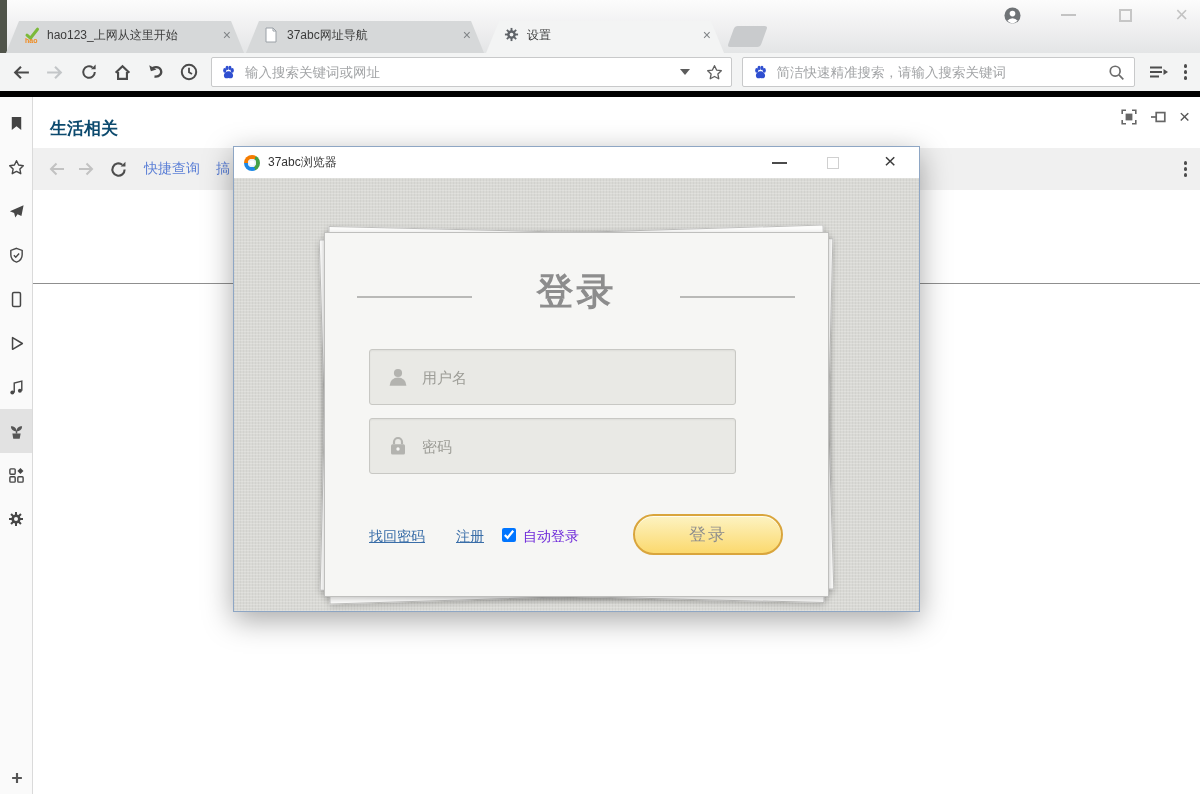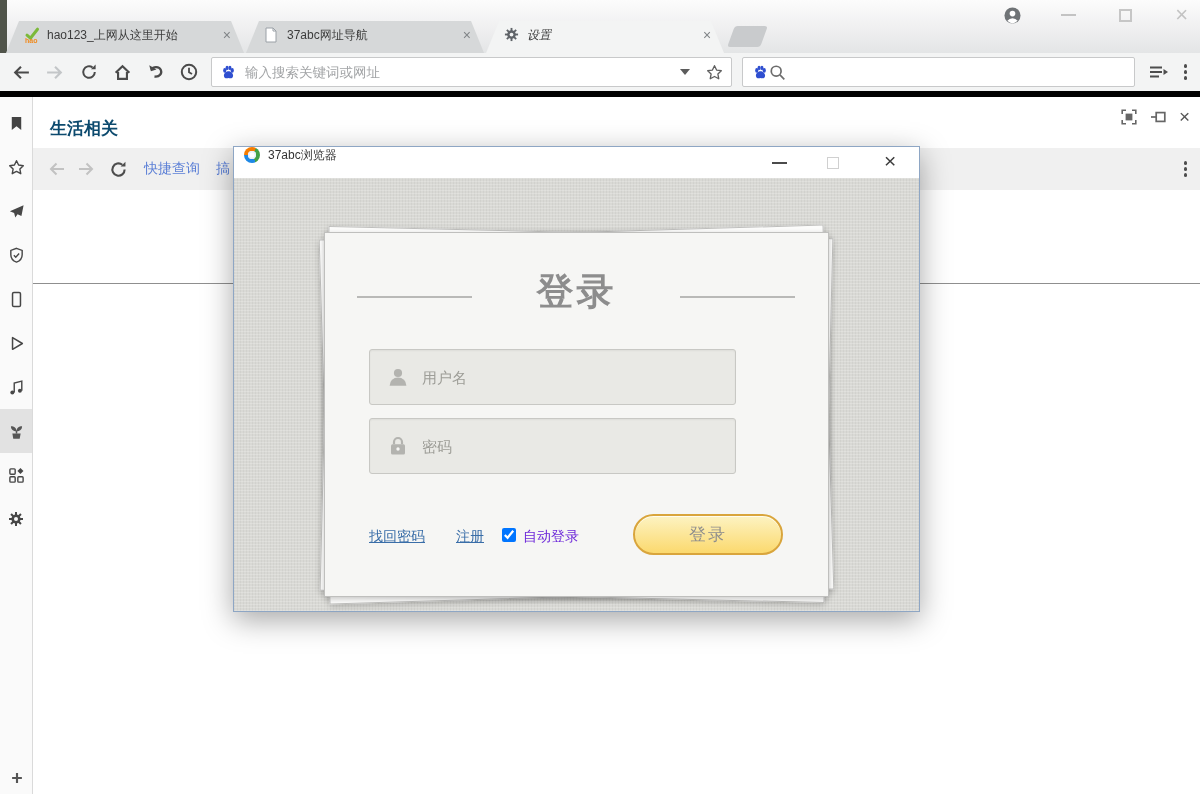--- a/index.html
+++ b/index.html
@@ -12,21 +12,21 @@
   svg { display:block; }
 
   
   .titlebar { position:absolute; top:0; left:0; right:0; height:53px;
     background:linear-gradient(#fcfcfc 0%, #efeff0 55%, #e3e5e6 100%); }
   .corner-strip { position:absolute; left:0; top:0; width:7px; height:53px; background:#50544a; }
   .tab { position:absolute; top:21px; height:32px; display:flex; align-items:center;
     padding:0 10px 4px 18px; background:#d6d8d9; color:#3c3c3c;
     clip-path:polygon(13px 0, calc(100% - 13px) 0, 100% 100%, 0 100%);
     filter:drop-shadow(0 0 1px rgba(0,0,0,.30)); cursor:default; }
-  .tab.active { background:#f3f4f4; z-index:2;font-style:italic; }
+  .tab.active { background:#f3f4f4; z-index:2; }
   .tab1 { left:6px;   width:238px; }
   .tab2 { left:246px; width:238px; }
   .tab3 { left:486px; width:238px; }
   .tab .favicon { width:16px; height:16px; margin-right:7px; flex:none; }
   .tab-title { flex:1; font-size:12px; white-space:nowrap; overflow:hidden; }
   .tab-close { flex:none; font-size:14px; color:#808487; padding:0 3px; line-height:1; }
   .newtab-btn { position:absolute; left:731px; top:26px; width:33px; height:21px;
     background:#c9cbcd; border-radius:3px; transform:skewX(-20deg); }
   .win-controls { position:absolute; top:0; right:0; height:30px; display:flex; align-items:center; }
   .avatar { width:17px; height:17px; margin-right:40px; }
@@ -78,21 +78,21 @@
   .sb-back { margin-left:15px; color:#c2c2c2; }
   .sb-fwd  { margin-left:11px; color:#c2c2c2; }
   .sb-reload { margin-left:14px; color:#4d4d4d; }
   .sb-link { margin-left:16px; font-size:14px; color:#5b7fd6; text-decoration:none; white-space:nowrap; }
   .subbar .kebab { margin-left:auto; }
   .divider { position:absolute; top:186px; left:0; right:0; border-top:1px solid #8f8f8f; }
 
   
   .dialog { position:absolute; left:233px; top:146px; width:687px; height:466px;
     background:#fff; border:1px solid #8ea6c4; box-shadow:0 8px 28px rgba(0,0,0,.35); z-index:10; }
-  .dlg-titlebar { position:relative; height:31px; background:#fff; display:flex; align-items:flex-start; padding:0 10px; }
+  .dlg-titlebar { position:relative; height:31px; background:#fff; display:flex; align-items:center; padding:0 10px; }
   .dlg-logo { width:16px; height:16px; border-radius:50%; position:relative; flex:none;
     background:conic-gradient(from -90deg, #f57c00 0 120deg, #43a047 120deg 245deg, #1e88e5 245deg 360deg); }
   .dlg-logo::after { content:""; position:absolute; left:4px; top:4px; width:8px; height:8px;
     background:#fff; border-radius:50%; box-shadow:inset 0 0 0 1.5px #e8f0fb; }
   .dlg-title { margin-left:8px; font-size:12px; color:#333; }
   .dlg-min { position:absolute; left:538px; top:15px; width:15px; height:2px; background:#4b4b4b; }
   .dlg-max { position:absolute; left:593px; top:10px; width:12px; height:12px; border:1px solid #d0d0d0; }
   .dlg-close { position:absolute; left:650px; top:2px; font-size:21px; font-weight:300; color:#3c3c3c; }
   .dlg-body { position:absolute; top:31px; left:0; right:0; bottom:0; background:#d9d9d5;
     background-image:
@@ -247,20 +247,21 @@
   <div class="searchbox">
     <span>
       <svg viewBox="0 0 20 20" width="17" height="17" fill="#2f4fd0">
           <ellipse cx="5.6" cy="7.6" rx="1.9" ry="2.8"></ellipse>
           <ellipse cx="14.4" cy="7.6" rx="1.9" ry="2.8"></ellipse>
           <ellipse cx="8.3" cy="4.6" rx="1.8" ry="2.6"></ellipse>
           <ellipse cx="11.7" cy="4.6" rx="1.8" ry="2.6"></ellipse>
           <path d="M10 8.6c-3 0-5.4 2.6-5.4 5.1 0 1.9 1.4 3.2 3.2 3.2.9 0 1.5-.3 2.2-.3s1.3.3 2.2.3c1.8 0 3.2-1.3 3.2-3.2 0-2.5-2.4-5.1-5.4-5.1z"></path>
         </svg>
     </span>
+    <input type="text" placeholder="简洁快速精准搜索，请输入搜索关键词" style="">
     <span class="tool-ic ic-magnifier">
       <svg viewBox="0 0 18 18" width="17" height="17">
           <circle cx="7.6" cy="7.6" r="5.2" fill="none" stroke="currentColor" stroke-width="1.8"></circle>
           <path d="M11.6 11.6l4.6 4.6" stroke="currentColor" stroke-width="1.8"></path>
         </svg>
     </span>
   </div>
 
   <span class="tool-ic ic-readlist">
     <svg viewBox="0 0 20 18" width="20" height="18">

